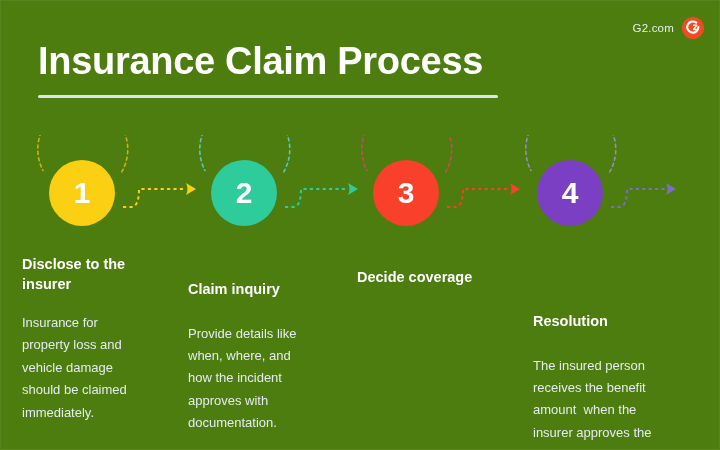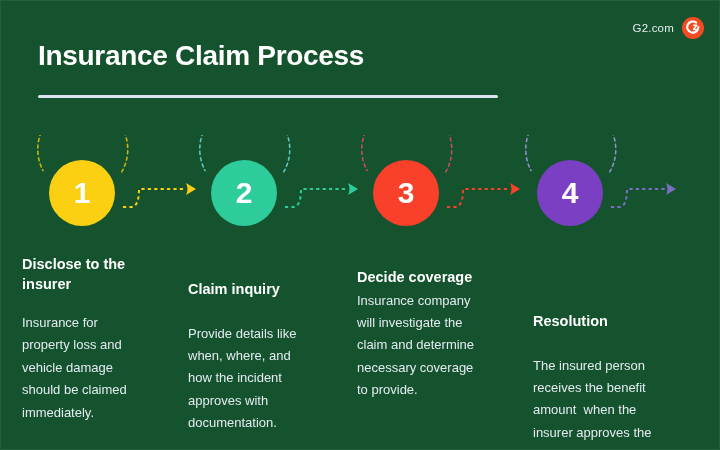--- a/index.html
+++ b/index.html
@@ -7,21 +7,21 @@
   body {
     background:#0d2c4d;
     font-family:"Liberation Sans", sans-serif;
     overflow:hidden;
     position:relative;
   }
   .canvas {
     position:relative;
     width:720px;
     height:450px;
-    background:#14532d;
+    background:#4d7c0f;
     overflow:hidden;
   }
   
   .frame-edge {
     position:absolute; inset:0;
     border:1px solid rgba(255,255,255,0.07);
     pointer-events:none;
   }
 
   
@@ -42,21 +42,21 @@
     display:flex; align-items:center; justify-content:center;
     position:relative;
   }
   .brand-mark svg { display:block; }
 
   
   .title {
     position:absolute;
     left:38px; top:42px;
     color:#ffffff;
-    font-size:28px;
+    font-size:38px;
     font-weight:bold;
     letter-spacing:-0.3px;
     line-height:1;
     white-space:nowrap;
   }
   .title-rule {
     position:absolute;
     left:38px; top:95px;
     width:460px; height:3px;
     background:#dbe4ee;
@@ -176,25 +176,20 @@
       <div class="col-h">Claim inquiry</div>
       <div class="col-b">Provide details like
 when, where, and
 how the incident
 approves with
 documentation.</div>
     </div>
     <div class="col c3">
       <div class="col-h">Decide
 coverage</div>
-      <div class="col-b">Insurance company
-will investigate the
-claim and determine
-necessary coverage
-to provide.</div>
     </div>
     <div class="col c4">
       <div class="col-h">Resolution</div>
       <div class="col-b">The insured person
 receives the benefit
 amount  when the
 insurer approves the
 claim.</div>
     </div>
   </div>

